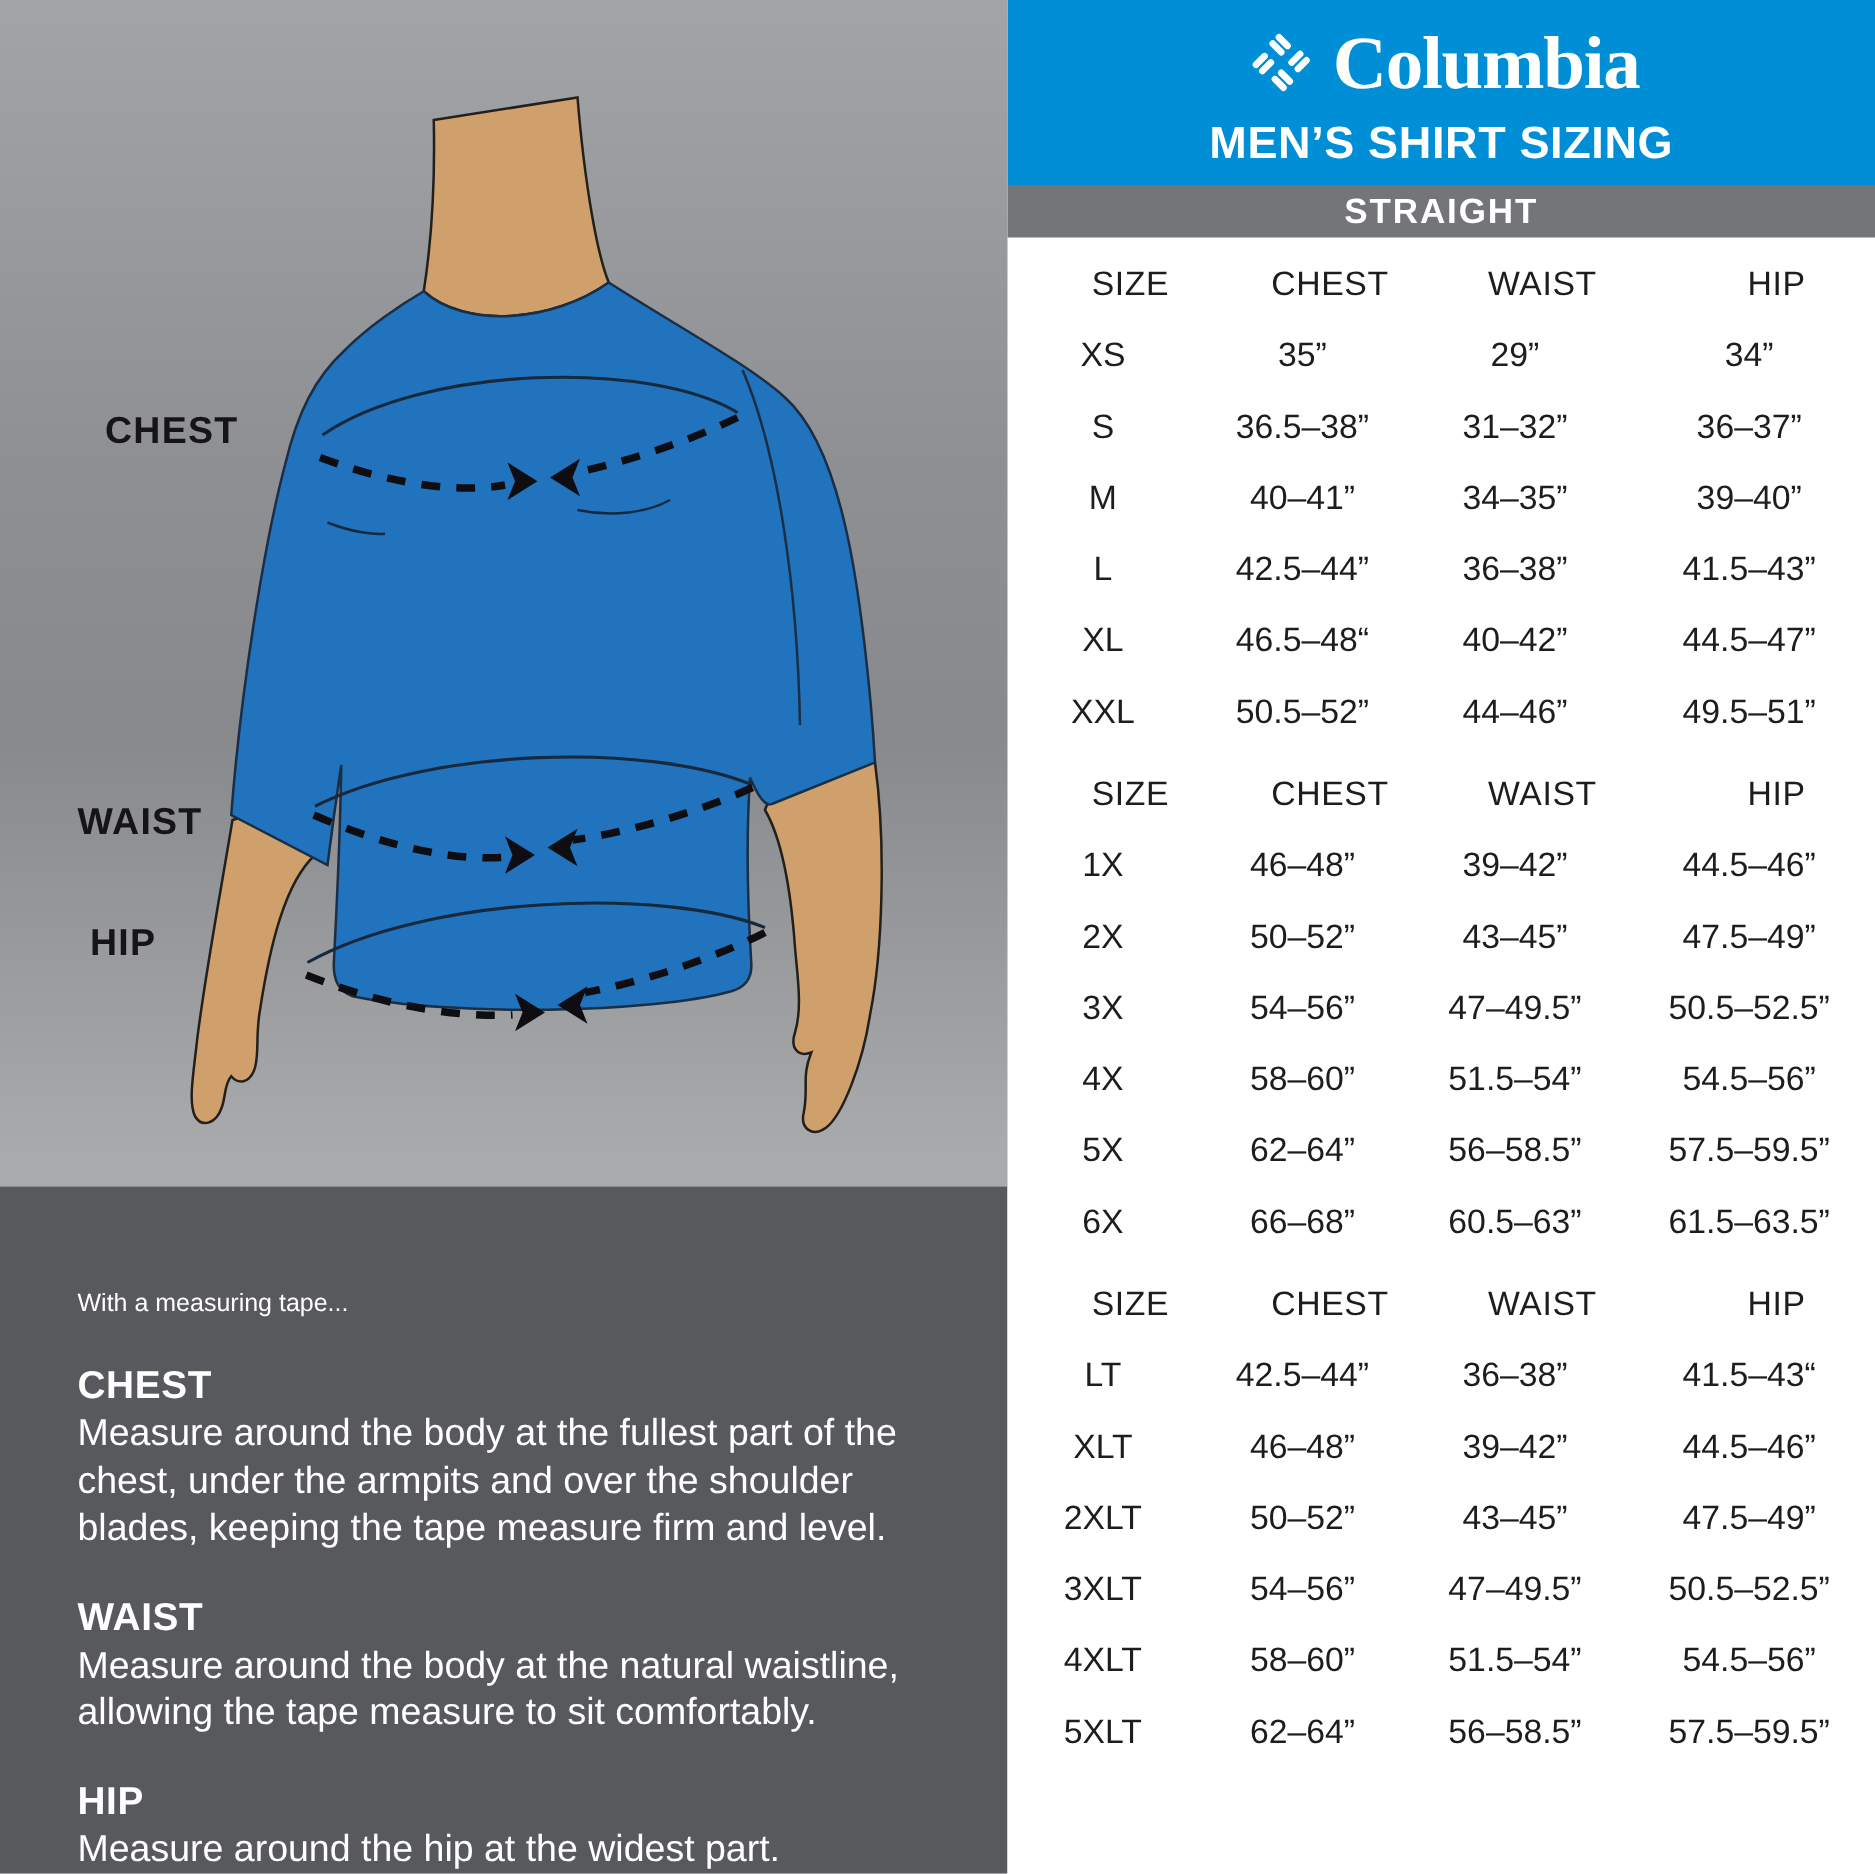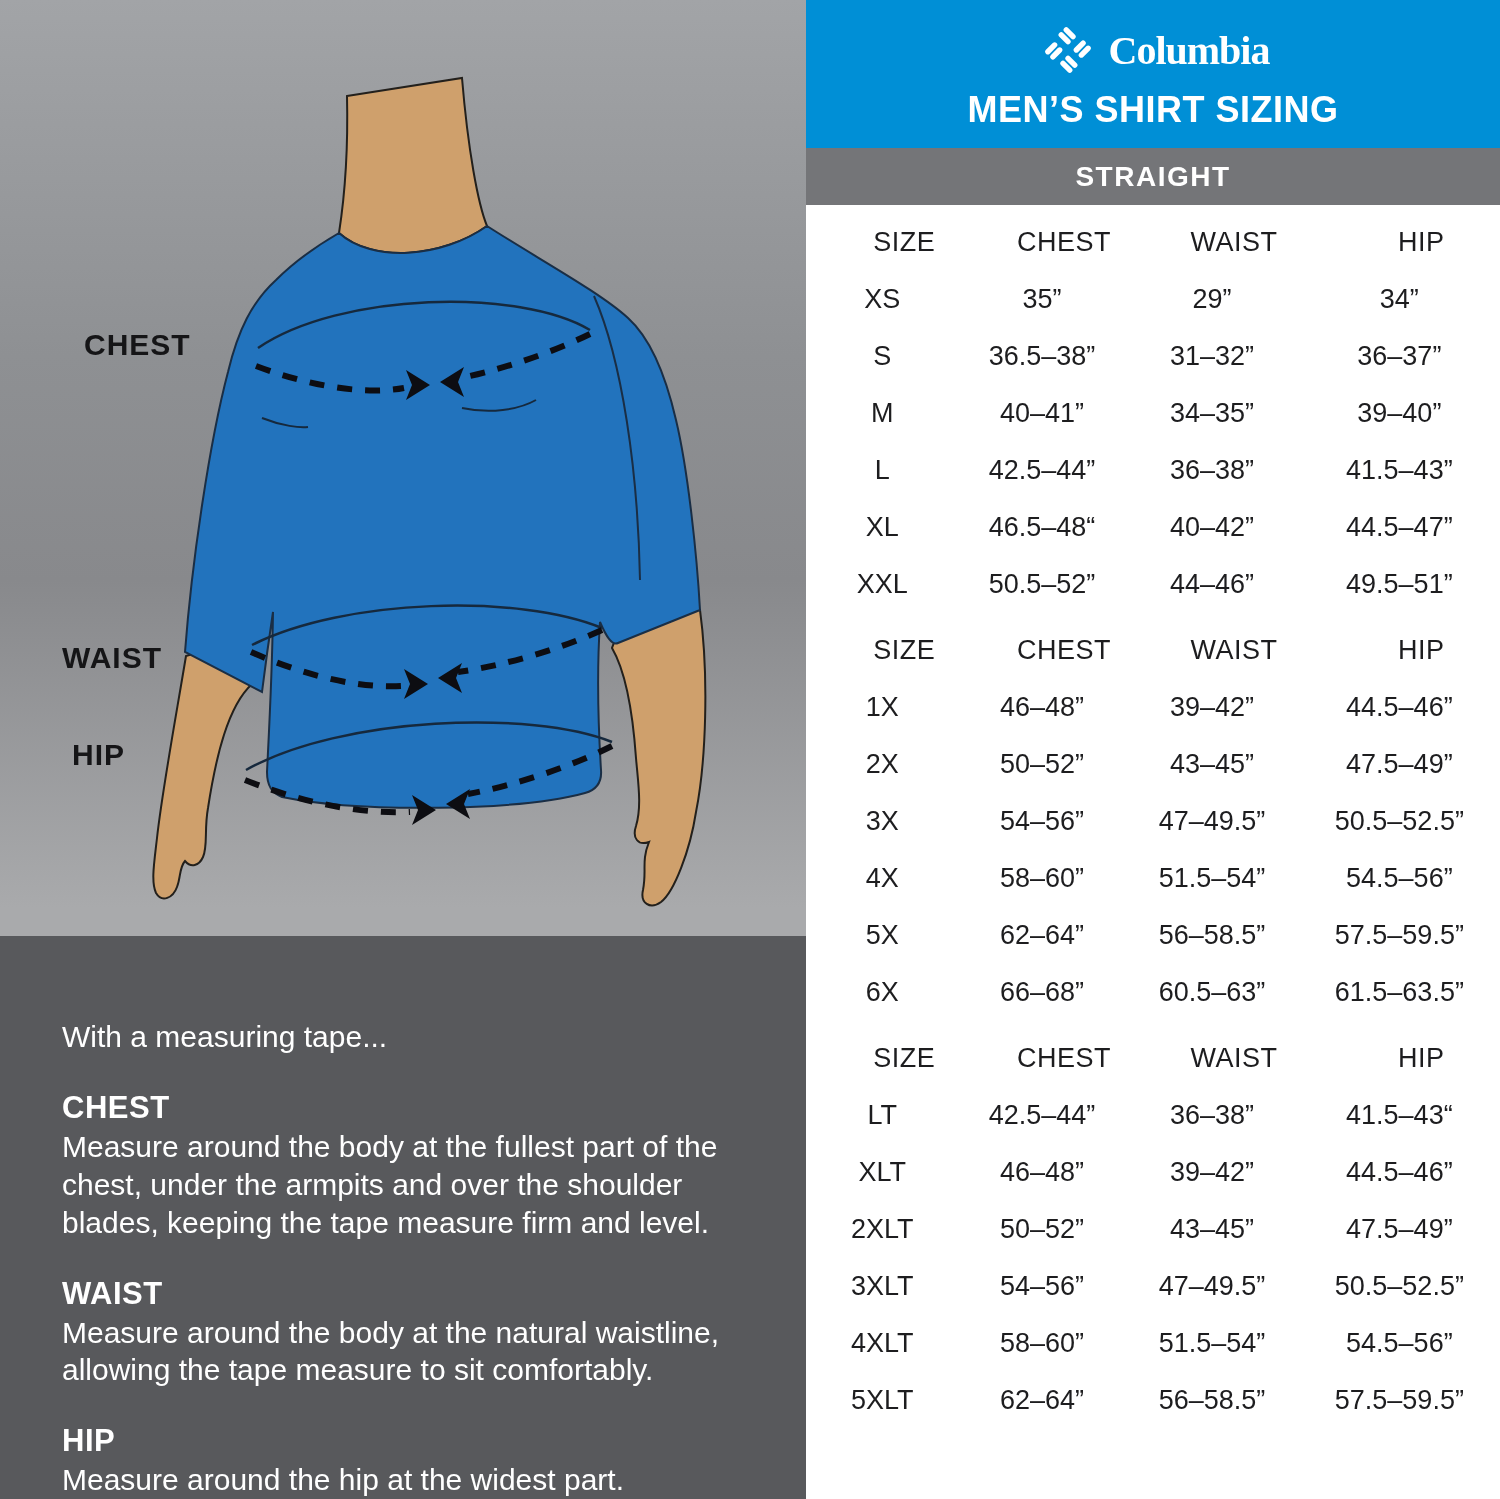--- a/index.html
+++ b/index.html
@@ -9,32 +9,32 @@
   .left{width:806px;height:1499px;display:flex;flex-direction:column;}
   .illustration{position:relative;height:962px;
     background:linear-gradient(to bottom,#a2a4a7 0%,#8e9093 38%,#88898c 62%,#a9aaac 97%);}
   .illustration svg{position:absolute;left:0;top:0;}
   .measure-label{position:absolute;color:#151517;font-weight:bold;font-size:30px;letter-spacing:1px;}
   .lbl-chest{left:84px;top:328px;}
   .lbl-waist{left:62px;top:641px;}
   .lbl-hip{left:72px;top:738px;}
 
   .info{flex:1;background:#58595c;color:#fff;padding:82px 58px 0 62px;}
-  .info .intro{font-size:30px;margin:0;}
+  .info .intro{font-size:20px;margin:0;}
   .info h3{font-size:31px;font-weight:bold;margin:34px 0 2px 0;letter-spacing:.5px;}
   .info p{font-size:30px;line-height:1.26;margin:0;max-width:700px;}
 
   
   .right{width:694px;height:1499px;background:#fff;display:flex;flex-direction:column;}
   .brand-header{height:148px;background:#008fd6;display:flex;flex-direction:column;align-items:center;justify-content:center;}
   .brand-row{display:flex;align-items:center;gap:10px;margin-top:2px;}
-  .wordmark{color:#fff;font-family:"Liberation Serif",serif;font-weight:bold;font-size:40px;letter-spacing:-1px;}
+  .wordmark{color:#fff;font-family:"Liberation Serif",serif;font-weight:bold;font-size:60px;letter-spacing:-1px;}
   .shirt-sizing-title{color:#fff;font-weight:bold;font-size:36px;letter-spacing:.5px;margin-top:8px;}
 
-  .section-bar{height:57px;background:#747578;color:#fff;font-weight:bold;font-size:28px;
+  .section-bar{height:42px;background:#747578;color:#fff;font-weight:bold;font-size:28px;
     letter-spacing:1.5px;display:flex;align-items:center;justify-content:center;}
   .size-table{display:grid;grid-template-columns:22% 24% 25% 29%;padding-top:9px;}
   .size-table .row{display:contents;}
   .size-table .c{height:57px;display:flex;align-items:center;justify-content:center;
     font-size:27px;color:#1d1d1f;white-space:nowrap;}
   .size-table .th{font-weight:normal;letter-spacing:0.5px;padding-left:44px;}
 </style>
 </head>
 <body>
 

